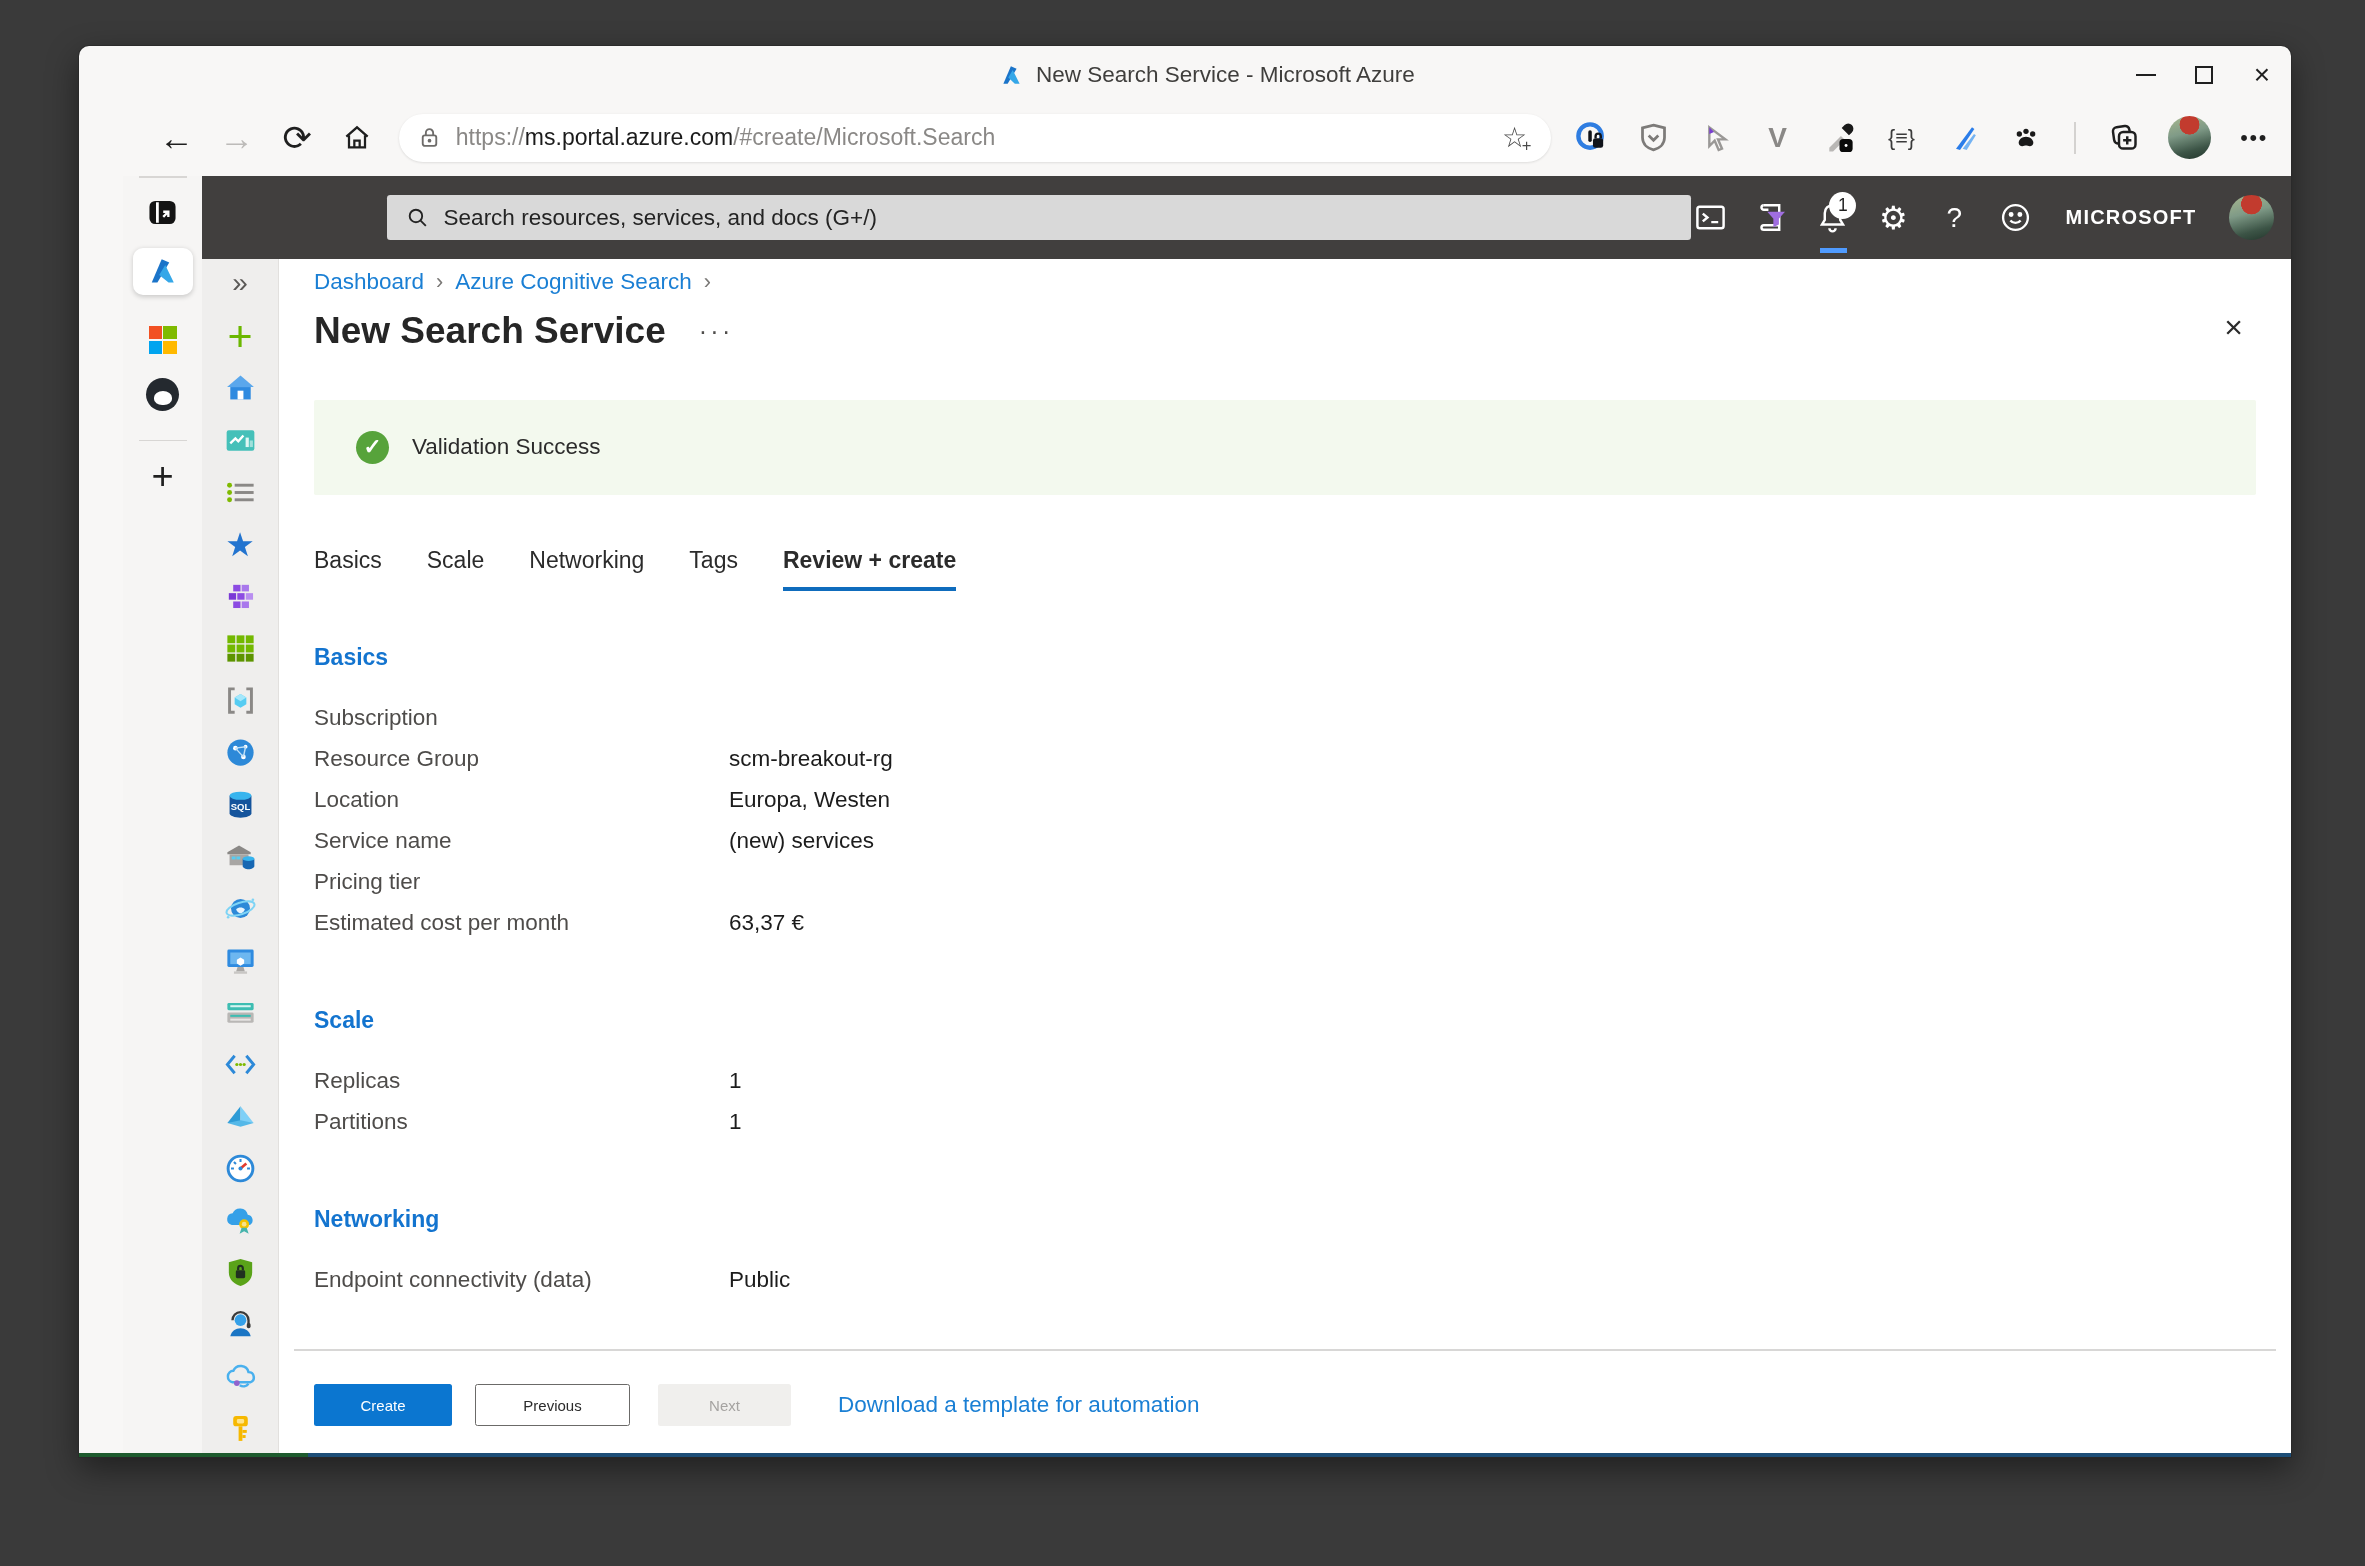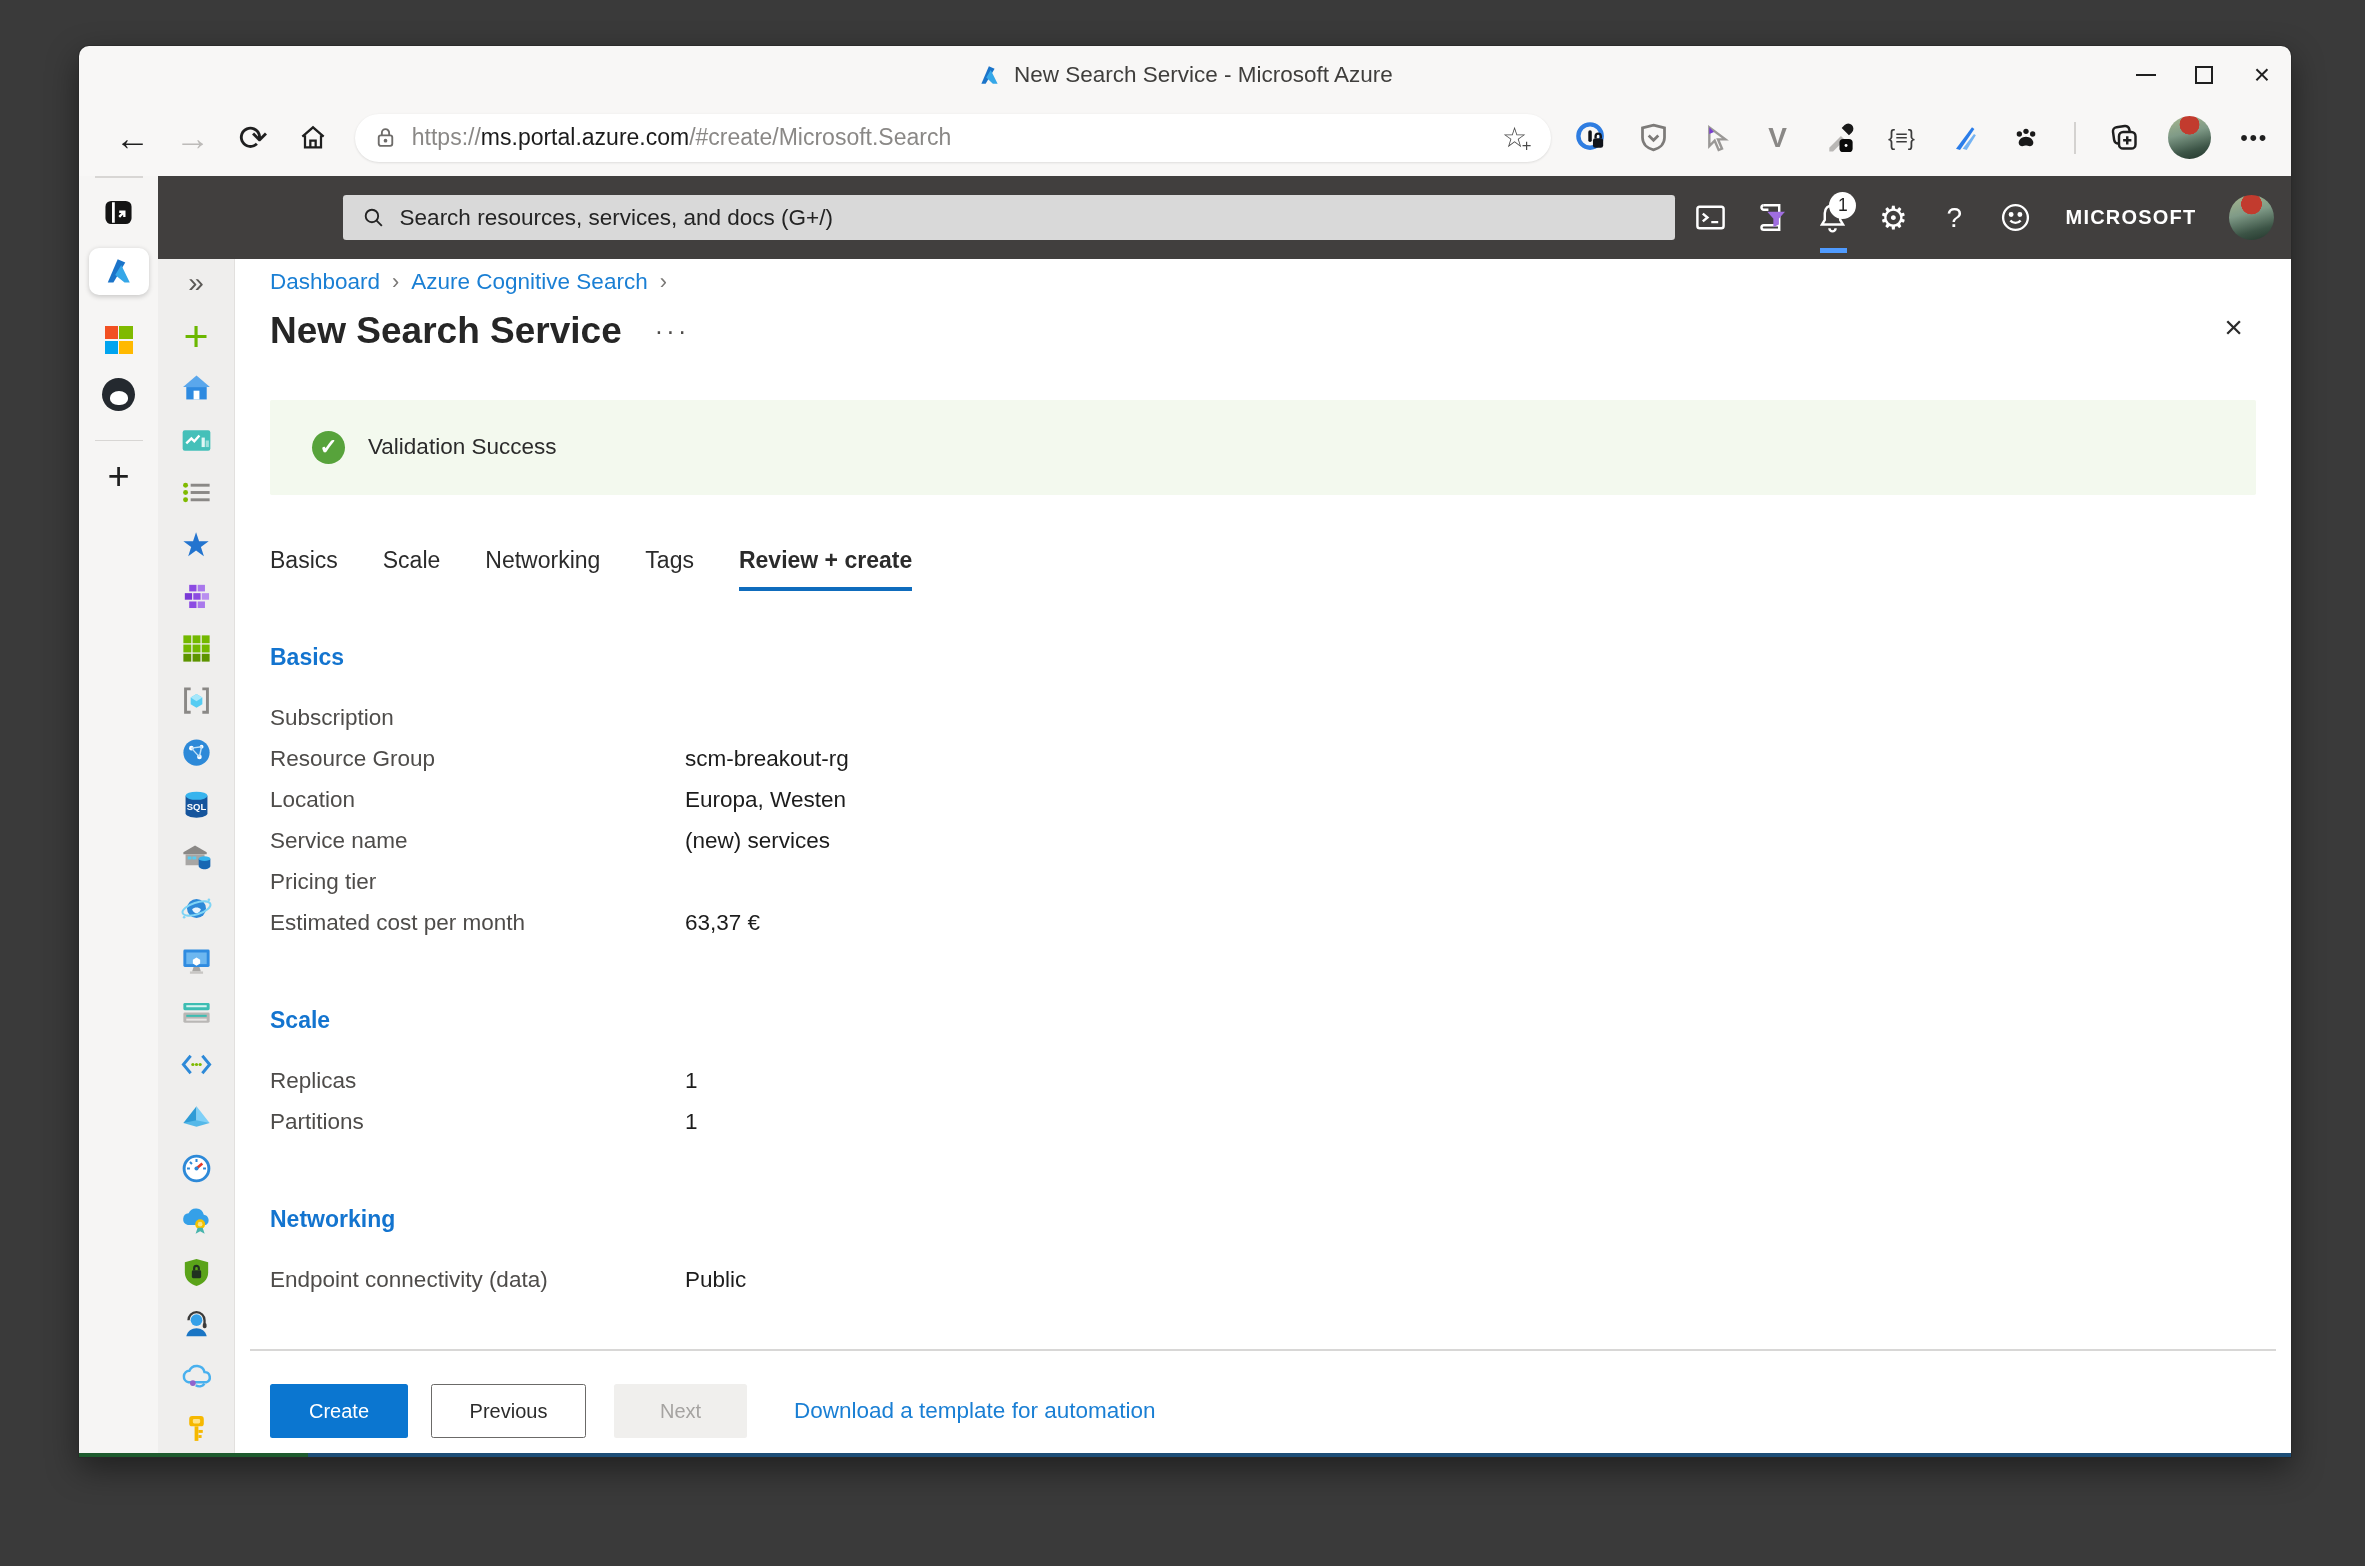--- a/index.html
+++ b/index.html
@@ -11,20 +11,21 @@
     overflow:hidden;
     position:relative;
   }
 
   
   .window {
     position:absolute; left:79px; top:46px; width:2212px; height:1411px;
     background:#f8f7f6; border-radius:10px 10px 0 0; overflow:hidden;
     display:flex; flex-direction:column;
     box-shadow:0 0 0 0.8px #2a2a2a, 0 11.7px 33px rgba(0,0,0,.45);
+    padding-left:44px;
   }
 
   
   .titlebar { height:58px; position:relative; display:flex; align-items:center; justify-content:center; flex:0 0 auto; }
   .titlebar .title-wrap { display:flex; align-items:center; gap:11.7px; }
   .titlebar .title-text { font-size:22.5px; color:#3f3e3c; }
   .win-controls { position:absolute; right:0; top:0; height:58px; display:flex; }
   .win-btn { width:58px; height:58px; display:flex; align-items:center; justify-content:center; color:#1f1f1f; font-size:28px; }
   .glyph-min { width:20px; height:2.5px; background:#1f1f1f; }
   .glyph-max { width:18.3px; height:18.3px; border:2.1px solid #1f1f1f; }
@@ -132,21 +133,21 @@
   .section-heading { font-size:23px; font-weight:700; color:#1374cf; }
   .sec-basics { margin-top:53px; }
   .sec-gap { margin-top:63px; }
   .rows { margin-top:27px; }
   .row { display:flex; height:41px; align-items:center; font-size:22.5px; }
   .row .lbl { width:415px; color:#4e4c4a; flex:0 0 auto; }
   .row .val { color:#1c1c1c; }
 
   .footer { position:absolute; left:15px; right:15px; bottom:0; height:108px; border-top:2.5px solid #d8d7d6; }
   .footer-inner { display:flex; align-items:center; padding:33px 0 0 20px; }
-  .btn { height:54px; display:flex; align-items:center; justify-content:center; font-size:20px; border-radius:2.5px; }
+  .btn { height:42px; display:flex; align-items:center; justify-content:center; font-size:15px; border-radius:2.5px; }
   .btn-create { width:138px; background:#0b76d0; color:#ffffff; }
   .btn-prev { width:155px; background:#ffffff; border:1.7px solid #6b6a68; color:#2b2b2b; margin-left:23px; }
   .btn-next { width:133px; background:#f0efed; color:#a5a3a1; margin-left:28px; }
   .footer-link { margin-left:47px; font-size:22.5px; color:#1a7fd4; text-decoration:none; }
 
   
   .bottom-strip { position:absolute; left:0; right:0; bottom:0; height:4.2px; display:flex; z-index:5; }
   .bottom-strip .seg-green { width:229px; background:#1e5b2e; }
   .bottom-strip .seg-blue { flex:1; background:#1d4e77; }
 

